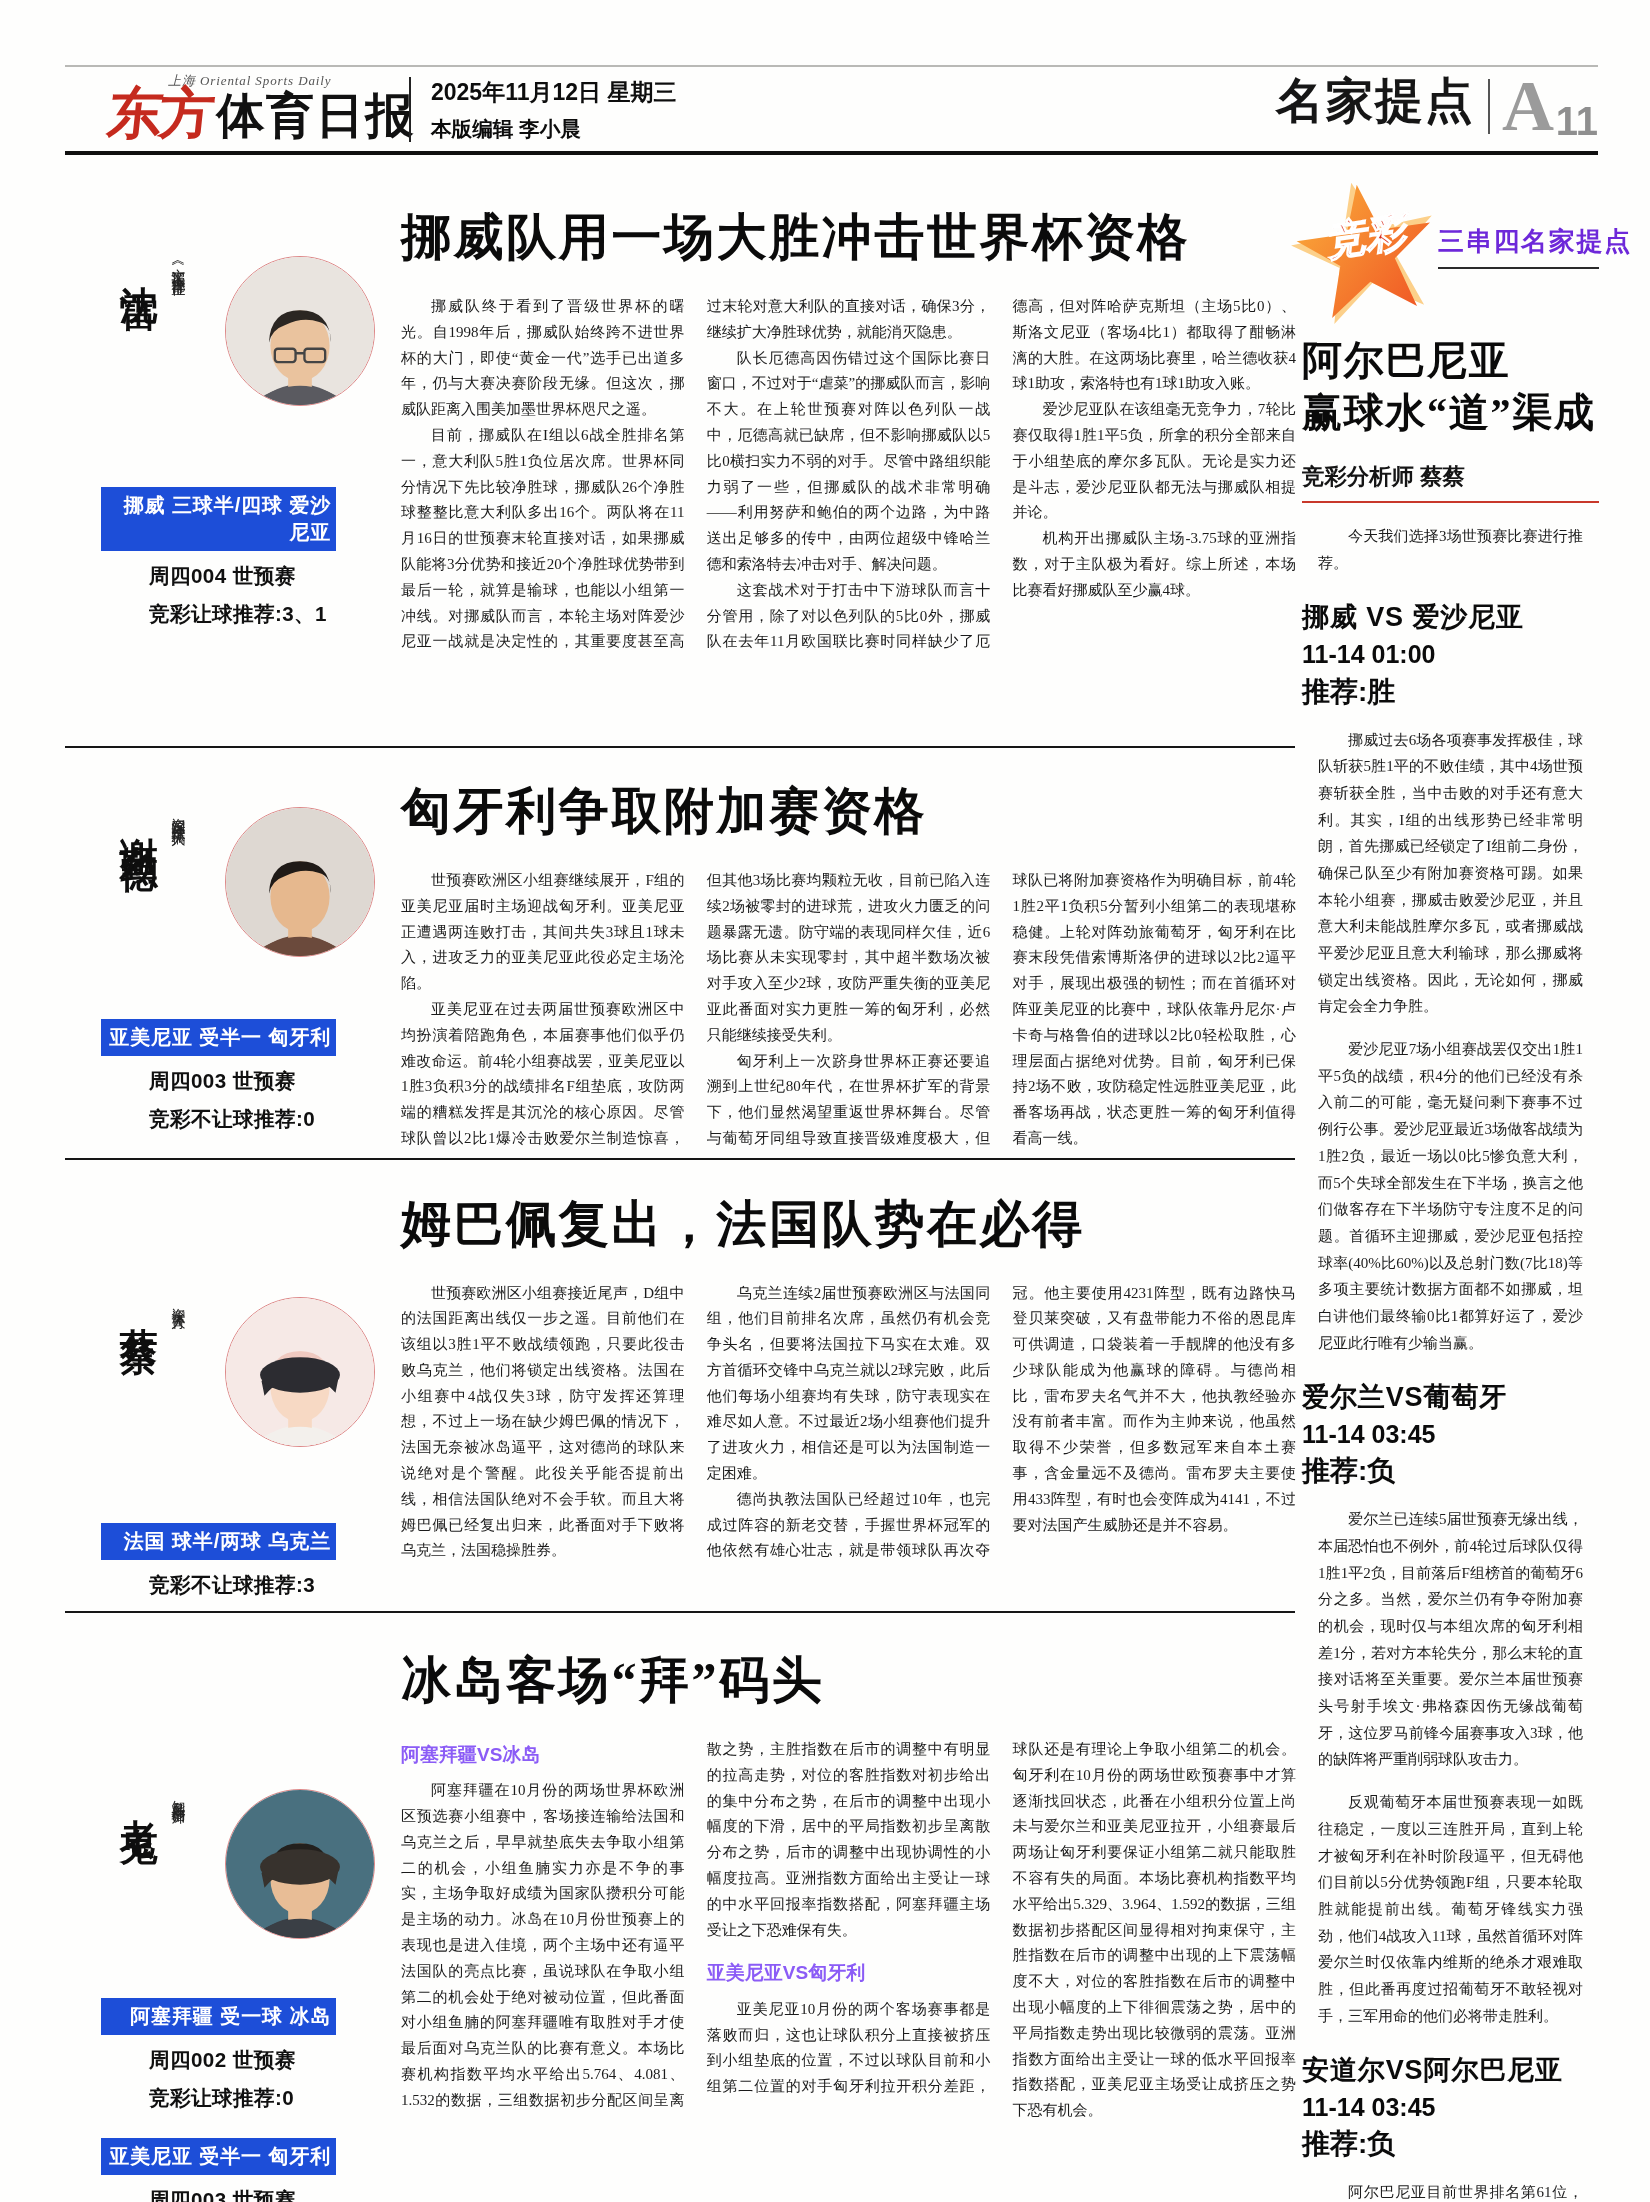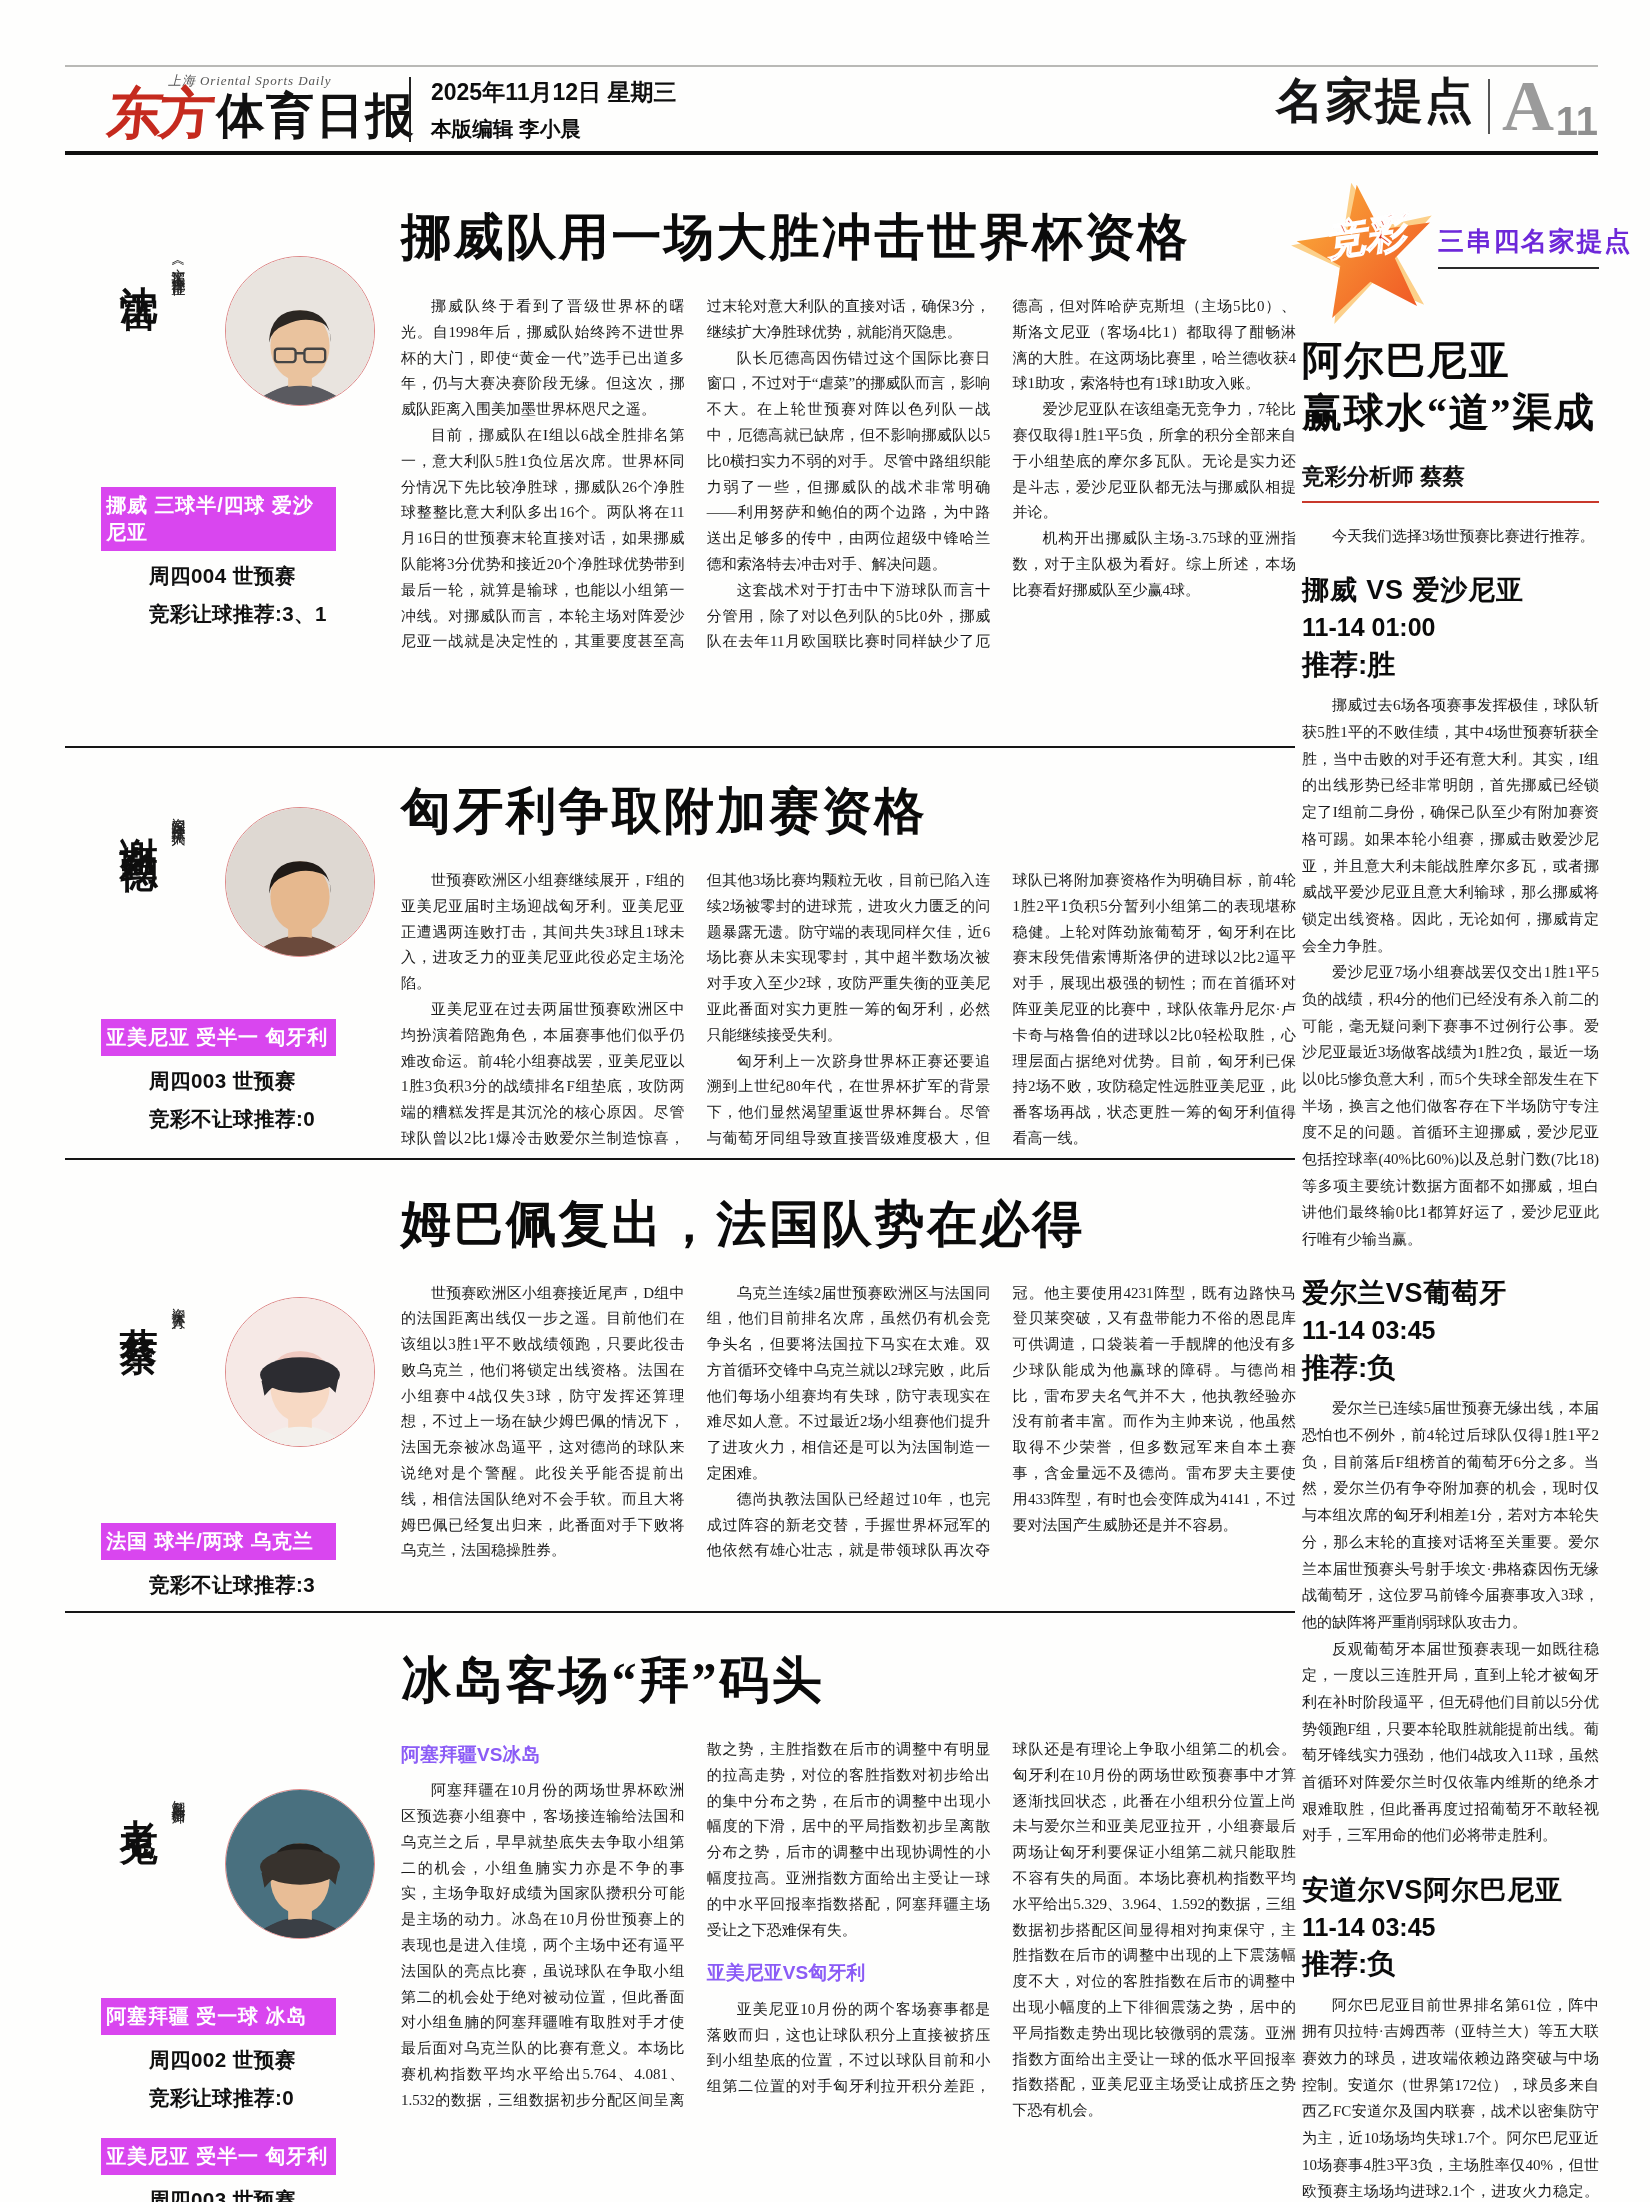--- a/index.html
+++ b/index.html
@@ -41,22 +41,22 @@
   .v-name{writing-mode:vertical-rl;font-size:38px;font-weight:bold;letter-spacing:8.6px;line-height:1.1;color:#0e0e0e;}
   .v-title{writing-mode:vertical-rl;font-size:14px;margin-left:10.3px;letter-spacing:1.7px;color:#222;height:159px;}
   .avatar-wrap{margin-left:auto;width:148px;height:148px;border-radius:50%;border:0.9px solid #d88;
                overflow:hidden;flex:0 0 auto;}
   .tags{margin-left:36px;}
   .sec0 .tags{margin-top:72px;}
   .sec1 .tags{margin-top:53px;}
   .sec2 .tags{margin-top:67px;}
   .sec3 .tags{margin-top:50px;}
   .tag-group{margin-bottom:26px;}
-  .tagbox{background:#d946ef;color:#fff;font-family:"Liberation Sans","DejaVu Sans",sans-serif;
-          font-weight:bold;font-size:20px;text-align:left;padding:5.2px 5.2px;width:225px;letter-spacing:0.9px;}
+  .tagbox{background:#1d4ed8;color:#fff;font-family:"Liberation Sans","DejaVu Sans",sans-serif;
+          font-weight:bold;font-size:20px;text-align:right;padding:5.2px 5.2px;width:225px;letter-spacing:0.9px;}
   .tagline{font-family:"Liberation Sans","DejaVu Sans",sans-serif;font-weight:bold;font-size:20.6px;
            color:#101010;margin-top:10.3px;letter-spacing:0.4px;margin-left:48px;}
   .art{position:absolute;left:336px;top:0;width:895px;height:100%;}
   .headline{margin:0;font-size:50px;font-weight:bold;letter-spacing:2.6px;color:#0b0b0b;line-height:1.15;}
   .sec0 .headline{margin-top:41px;}
   .sec1 .headline{margin-top:26px;}
   .sec2 .headline{margin-top:27.5px;}
   .sec3 .headline{margin-top:31px;}
   .body{margin-top:27.5px;column-count:3;column-gap:22.4px;text-align:justify;
         font-size:15px;line-height:1.72;color:#1b1b1b;overflow:hidden;}
@@ -71,21 +71,21 @@
   
   .sidebar{position:absolute;left:1302px;top:188px;width:297px;}
   .badge-row{position:relative;height:138px;}
   .star-badge{position:absolute;left:-12px;top:-10.3px;width:153px;height:153px;}
   .kicker{position:absolute;left:136px;top:36px;font-size:26px;font-weight:bold;letter-spacing:1.7px;color:#6d28d9;white-space:nowrap;}
   .kicker-rule{position:absolute;left:136px;right:0;top:79px;height:1.7px;background:#2a2a2a;}
   .sb-title{font-size:40px;font-weight:bold;line-height:1.3;letter-spacing:1.7px;color:#0a0a0a;margin:8.6px 0 22.4px;}
   .analyst{font-family:"Liberation Sans","DejaVu Sans",sans-serif;font-weight:bold;font-size:22.4px;
            color:#151515;padding-bottom:8.6px;border-bottom:2.6px solid #c8382a;margin-bottom:20.6px;}
   .sb-text{font-size:15px;line-height:1.78;text-align:justify;color:#1b1b1b;}
-  .sb-text p{margin:0;text-indent:2em;}
+  .sb-text p{margin:16px;text-indent:2em;}
   .match-block{margin-top:22.4px;}
   .match-teams{font-family:"Liberation Sans","DejaVu Sans",sans-serif;font-weight:bold;font-size:27px;color:#0b0b0b;letter-spacing:0.9px;}
   .match-time{font-family:"Liberation Sans","DejaVu Sans",sans-serif;font-weight:bold;font-size:25px;color:#0b0b0b;margin-top:5.2px;}
   .match-rec{font-family:"Liberation Sans","DejaVu Sans",sans-serif;font-weight:bold;font-size:28px;color:#0b0b0b;margin:3.4px 0 8.6px;}
 </style>
 </head>
 <body>
 
 <div class="page">
 

